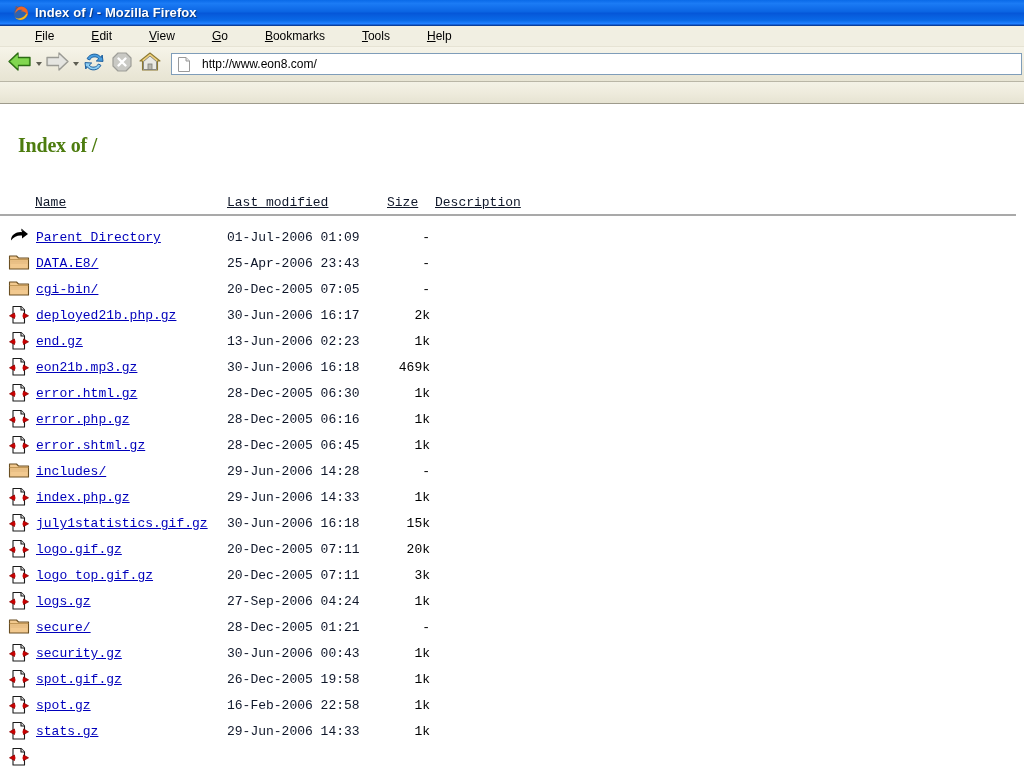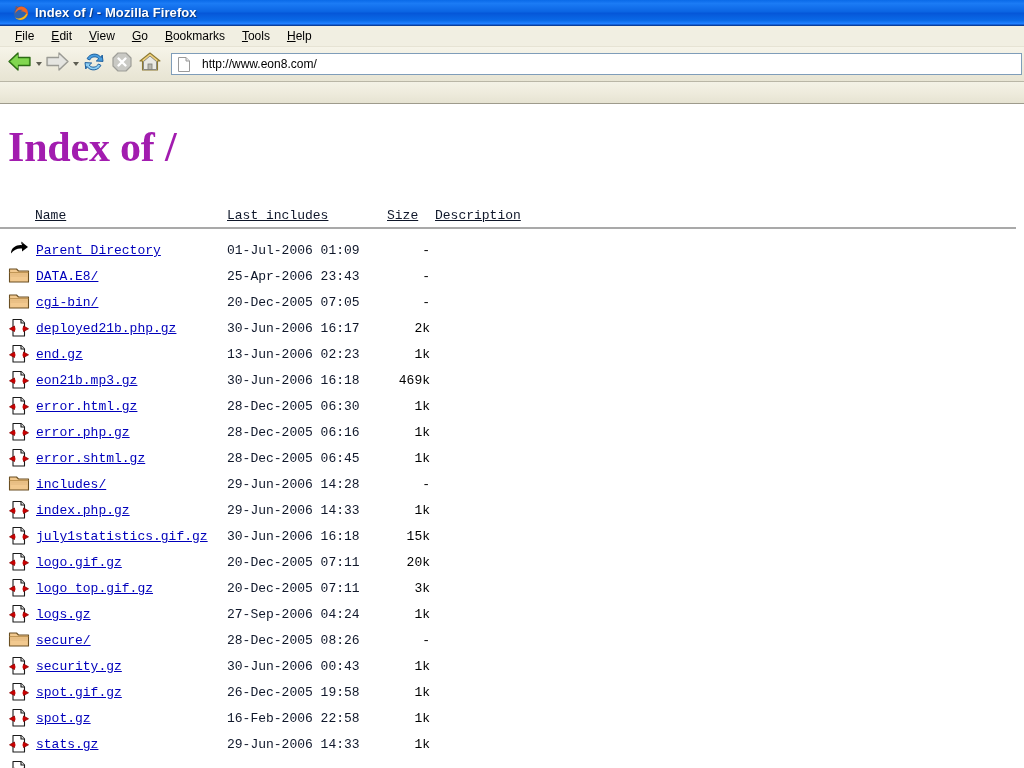--- a/index.html
+++ b/index.html
@@ -47,20 +47,21 @@
     display: flex;
     align-items: center;
     padding-left: 7px;
   }
   #menubar .menu-item {
     font-size: 12px;
     color: #000000;
     padding: 2px 9px 2px 8px;
     white-space: nowrap;
     cursor: default;
+    margin-left: 20px;
   }
   #menubar .menu-item u { text-decoration: underline; }
 
   
   #navbar {
     height: 35px;
     background: linear-gradient(to bottom, #f6f4e9 0%, #eeebdc 55%, #e7e4d3 100%);
     display: flex;
     align-items: center;
     padding: 0 2px 0 6px;
@@ -117,24 +118,24 @@
   
   #content {
     background: #ffffff;
     height: 684px;
     overflow: hidden;
     padding: 0;
     position: relative;
   }
   h1#page-title {
     font-family: "Liberation Serif", serif;
-    font-size: 42px;
+    font-size: 20px;
     font-weight: bold;
-    color: #a21caf;
-    margin: 0;
+    color: #4d7c0f;
+    margin: 10px;
     padding: 21px 0 0 8px;
     line-height: 1.05;
     letter-spacing: -0.2px;
   }
 
   
   .listing {
     font-family: "Liberation Mono", monospace;
     font-size: 13px;
     color: #000000;
@@ -293,21 +294,21 @@
 <div id="blankbar"></div>
 
 <div id="content">
 
   <h1 id="page-title">Index of /</h1>
 
   <div class="listing">
 
     <div class="hdr-row">
       <a href="#" style="left:27px;">Name</a>
-      <a href="#" style="left:219px;">Last includes</a>
+      <a href="#" style="left:219px;">Last modified</a>
       <a href="#" style="left:379px;">Size</a>
       <a href="#" style="left:427px;">Description</a>
     </div>
 
     <hr class="hr">
 
     <div class="rows" id="rows">
         <div class="row">
           <span class="icon"><svg width="22" height="22" viewBox="0 0 22 22">
               <path d="M3 14.5 C3 8.5 9 5.5 14 6.2 L14 3.2 L20 8 L14 12.6 L14 9.6 C10 9 6 10.6 3 14.5 Z" fill="#000000"></path>
@@ -505,21 +506,21 @@
           <span class="size">1k</span>
           <span class="desc"></span>
         </div>
         <div class="row">
           <span class="icon"><svg width="22" height="22" viewBox="0 0 22 22">
               <path d="M1.5 6 L1.5 17 L20.5 17 L20.5 6 L10.5 6 L8.5 4 L1.5 4 Z" fill="#f2c98f" stroke="#6b4f22" stroke-width="1.1" stroke-linejoin="round"></path>
               <path d="M1.5 7.6 L20.5 7.6" stroke="#b58a4a" stroke-width="0.9"></path>
               <path d="M2.6 9.2 L19.4 9.2 M2.6 11 L19.4 11" stroke="#dcb077" stroke-width="0.7"></path>
             </svg></span>
           <a class="name" href="#">secure/</a>
-          <span class="modified">28-Dec-2005 08:26</span>
+          <span class="modified">28-Dec-2005 01:21</span>
           <span class="size">-</span>
           <span class="desc"></span>
         </div>
         <div class="row">
           <span class="icon"><svg width="22" height="22" viewBox="0 0 22 22">
               <path d="M5 2.5 L13 2.5 L16.5 6 L16.5 19 L5 19 Z" fill="#ffffff" stroke="#1a1a1a" stroke-width="1.1" stroke-linejoin="round"></path>
               <path d="M13 2.5 L13 6 L16.5 6" fill="#e6e6e6" stroke="#1a1a1a" stroke-width="1.1" stroke-linejoin="round"></path>
               <path d="M6.5 9 L6.5 14.5 L1.5 11.8 Z" fill="#cc0000" stroke="#8b0000" stroke-width="0.8" stroke-linejoin="round"></path>
               <path d="M15.5 9 L15.5 14.5 L20.5 11.8 Z" fill="#cc0000" stroke="#8b0000" stroke-width="0.8" stroke-linejoin="round"></path>
               <rect x="5" y="10.6" width="2.4" height="2.6" fill="#cc0000"></rect>

